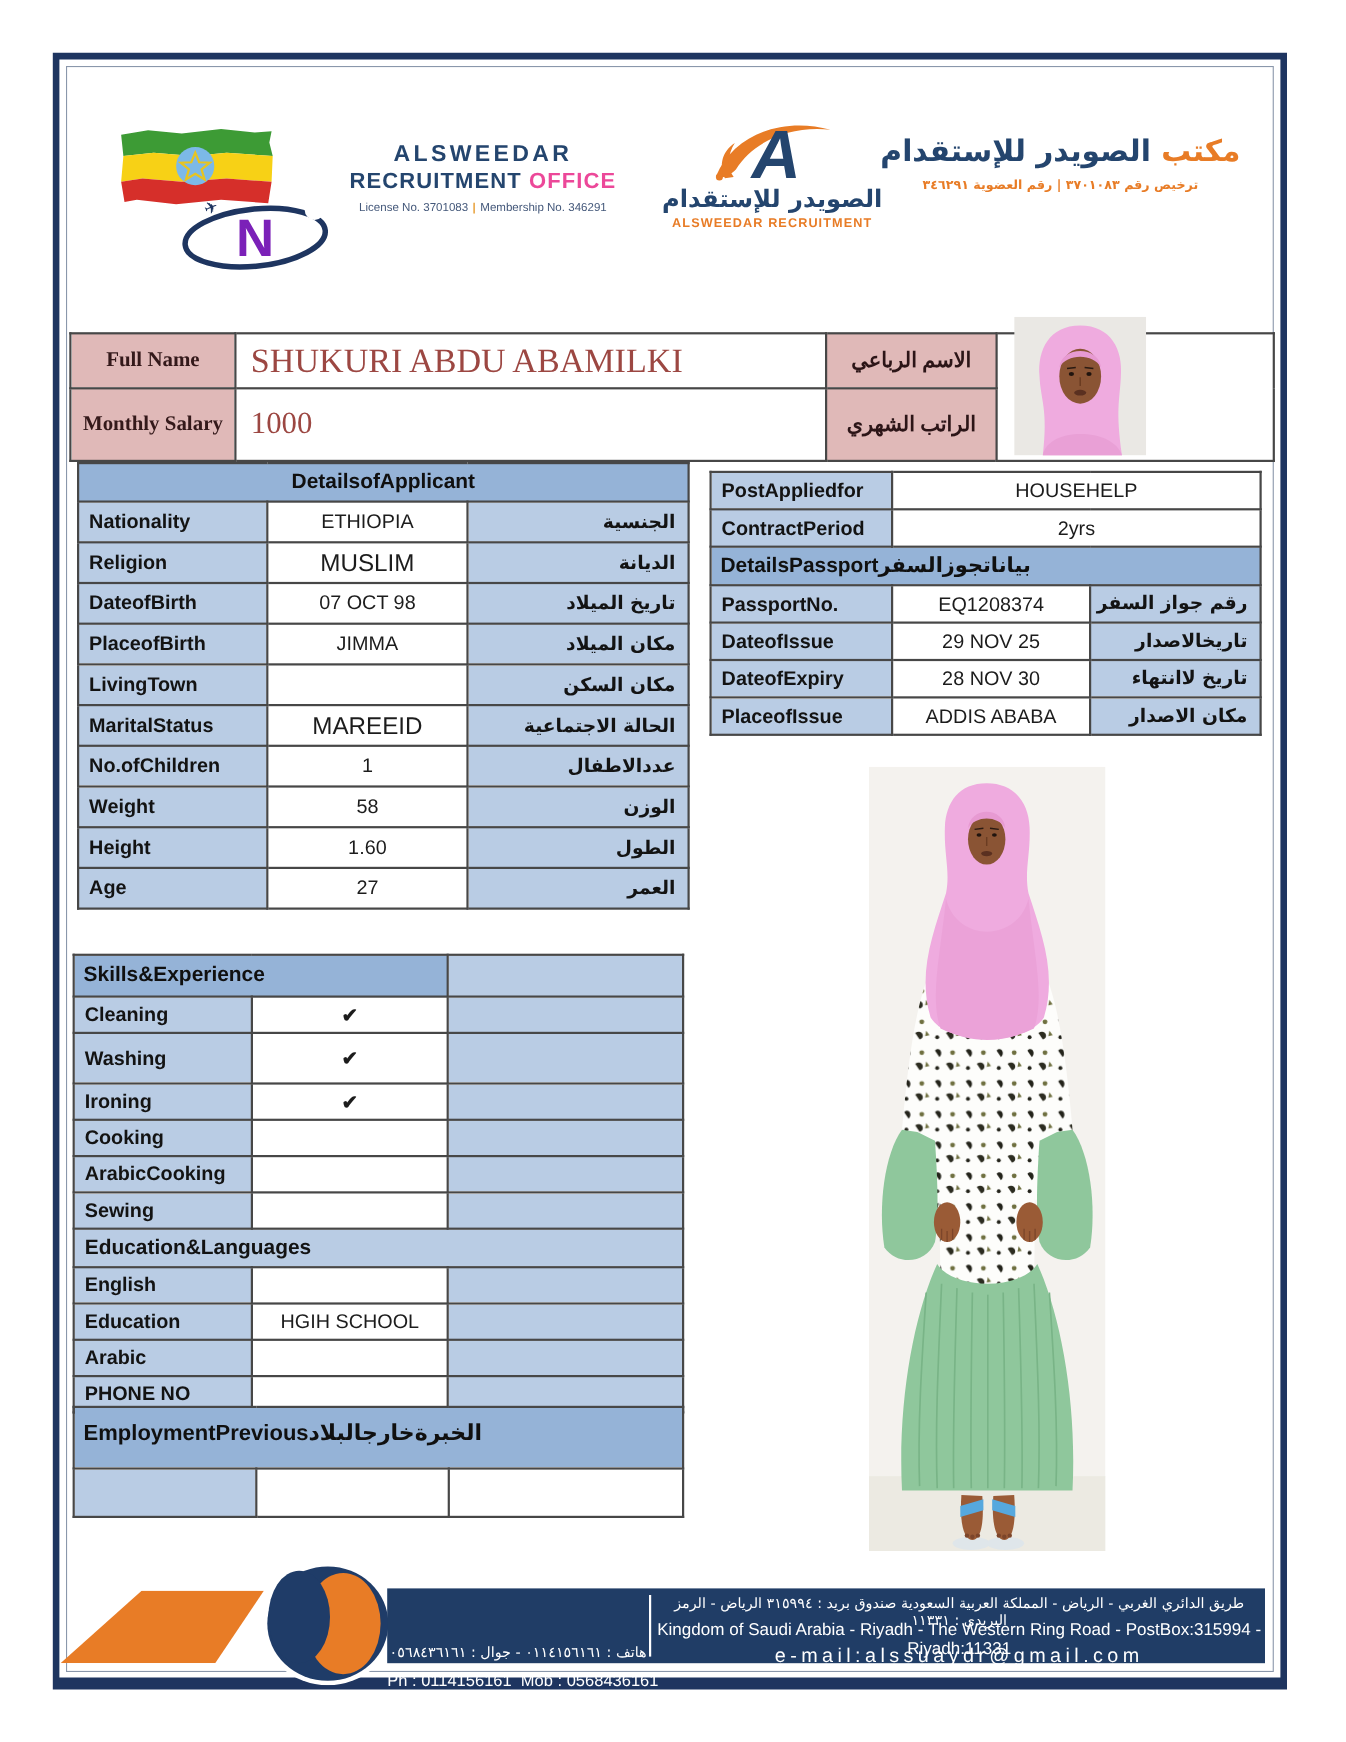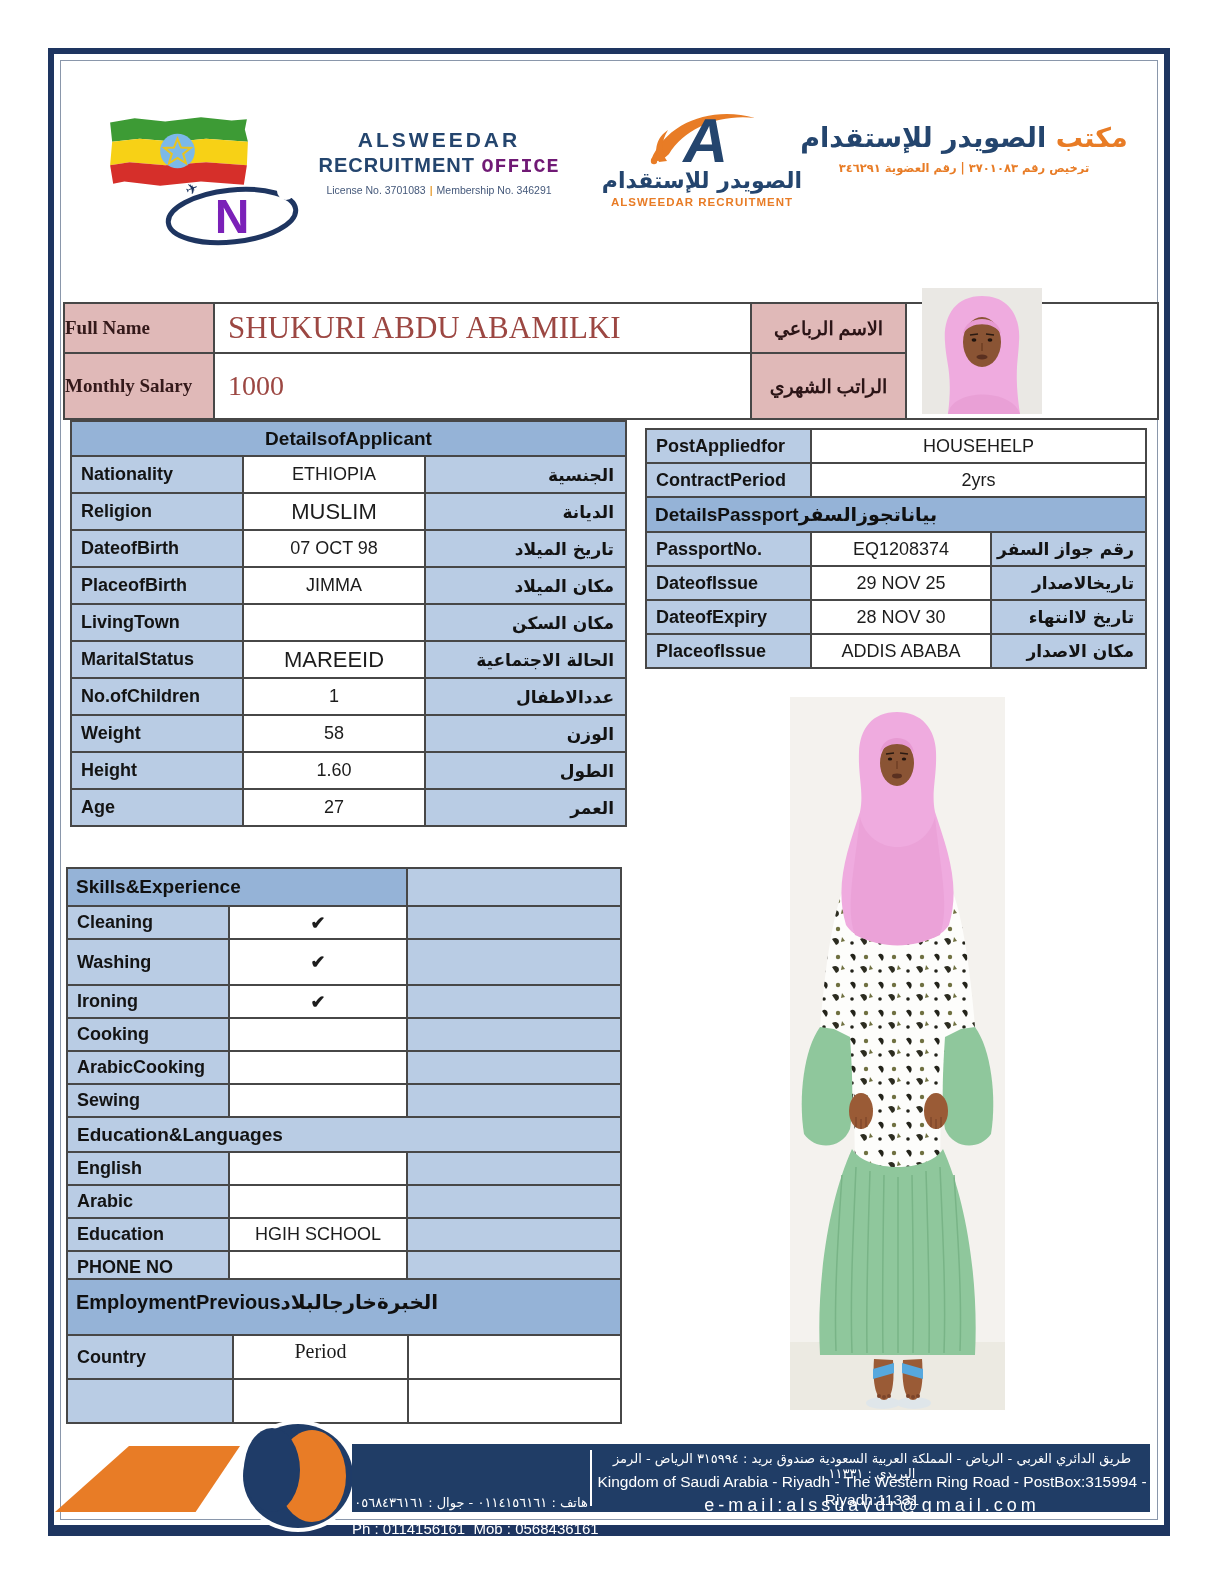--- a/index.html
+++ b/index.html
@@ -12,21 +12,21 @@
     border:6px solid #1e3560;border-bottom-width:11px;}
   .frame-inner{position:absolute;left:60px;top:60px;width:1096px;height:1458px;
     border:1px solid #8a97ab;}
 
   
   .flag-logo{left:104px;top:114px;width:148px;height:74px;}
   .n-logo{left:156px;top:178px;width:152px;height:74px;}
   .brand{left:293px;top:128px;width:292px;text-align:center;color:#24456e;}
   .brand-l1{font-size:21px;font-weight:bold;letter-spacing:3px;}
   .brand-l2{font-size:20px;font-weight:bold;letter-spacing:1px;margin-top:2px;}
-  .brand-l2 .of{color:#701a75;font-family:Liberation Mono, monospace;}
+  .brand-l2 .of{color:#ec4899;}
   .brand-lic{font-size:10.5px;color:#44587a;margin-top:6px;}
   .brand-lic .sep{color:#e8a23c;font-weight:bold;padding:0 4px;}
   .a-block{left:593px;top:104px;width:218px;text-align:center;}
   .a-ar{font-family:"DejaVu Sans",sans-serif;font-size:22px;font-weight:bold;color:#24456e;margin-top:-2px;}
   .a-en{font-size:11.5px;font-weight:bold;color:#e87c26;letter-spacing:1px;margin-top:3px;}
   .ar-title{left:778px;top:122px;width:372px;text-align:center;font-family:"DejaVu Sans",sans-serif;}
   .ar-title-l1{font-size:27px;font-weight:bold;direction:rtl;}
   .ar-title-l1 .w1{color:#e87c26;}
   .ar-title-l1 .w2{color:#24456e;}
   .ar-title-l2{font-size:11.5px;color:#e87c26;font-weight:bold;direction:rtl;margin-top:8px;}
@@ -39,21 +39,21 @@
   td.lbl{background:#b9cce4;font-weight:bold;font-size:18px;text-align:left;padding-left:9px;color:#131313;}
   td.val{background:#fff;font-size:18px;text-align:center;color:#1c1c1c;}
   td.val.big{font-size:22px;}
   td.arb{background:#b9cce4;font-weight:bold;font-size:17px;text-align:right;padding-right:11px;
     color:#131313;font-family:"DejaVu Sans",sans-serif;direction:rtl;}
   .arfont{font-family:"DejaVu Sans",sans-serif;}
 
   
   .name-table{left:63px;top:302px;width:1094px;}
   .name-table td.nlbl{background:#e0b9b8;color:#34191a;font-family:"Liberation Serif",serif;
-    font-weight:bold;font-size:19px;text-align:left;}
+    font-weight:bold;font-size:19px;text-align:center;}
   .name-table td.nval{background:#fff;color:#9c4742;font-family:"Liberation Serif",serif;
     font-size:31px;text-align:left;padding-left:13px;}
   .name-table tr.r2 td.nval{font-size:28px;}
   .name-table td.narb{background:#e0b9b8;color:#2c1517;font-weight:bold;font-size:19px;text-align:center;
     font-family:Liberation Serif, serif;direction:rtl;}
   .name-table td.photo-cell{background:#fff;}
 
   .applicant{left:70px;top:420px;width:555px;}
   .passport{left:645px;top:428px;width:500px;}
   .skills{left:66px;top:867px;width:554px;}
@@ -312,51 +312,46 @@
     </tr>
     <tr style="height:35px">
       <td class="lbl" colspan="3" style="font-size:19px">Education&amp;Languages</td>
     </tr>
     <tr style="height:33px">
       <td class="lbl">English</td>
       <td class="val"></td>
       <td style="background:#b9cce4"></td>
     </tr>
     <tr style="height:33px">
-      <td class="lbl">Arabic</td>
-      <td class="val"></td>
-      <td style="background:#b9cce4"></td>
-    </tr>
-    <tr style="height:33px">
       <td class="lbl">Education</td>
       <td class="val">HGIH SCHOOL</td>
+      <td style="background:#b9cce4"></td>
+    </tr>
+    <tr style="height:33px">
+      <td class="lbl">Arabic</td>
+      <td class="val"></td>
       <td style="background:#b9cce4"></td>
     </tr>
     <tr style="height:33px">
       <td class="lbl">PHONE NO</td>
       <td class="val"></td>
       <td style="background:#b9cce4"></td>
     </tr>
   </tbody>
     </table>
 
   <table class="employment">
     <colgroup>
         <col style="width:166px">
         <col style="width:175px">
         <col style="width:213px">
       </colgroup>
     <tbody>
         <tr style="height:56px">
       <th class="hd hd-left" colspan="3" style="font-size:20px;vertical-align:top;padding-top:10px"><span>EmploymentPrevious</span><span class="arfont">الخبرةخارجالبلاد</span></th>
-    </tr>
-    <tr style="height:44px">
-      <td class="lbl">Country</td>
-      <td class="val pval" style="vertical-align:top;padding-top:4px">Period</td>
-      <td class="val"></td>
     </tr>
     <tr style="height:44px">
       <td style="background:#b9cce4"></td>
       <td class="val"></td>
       <td class="val"></td>
     </tr>
   </tbody>
     </table>
 
   <svg class="abs fullbody" viewBox="0 0 215 713">

